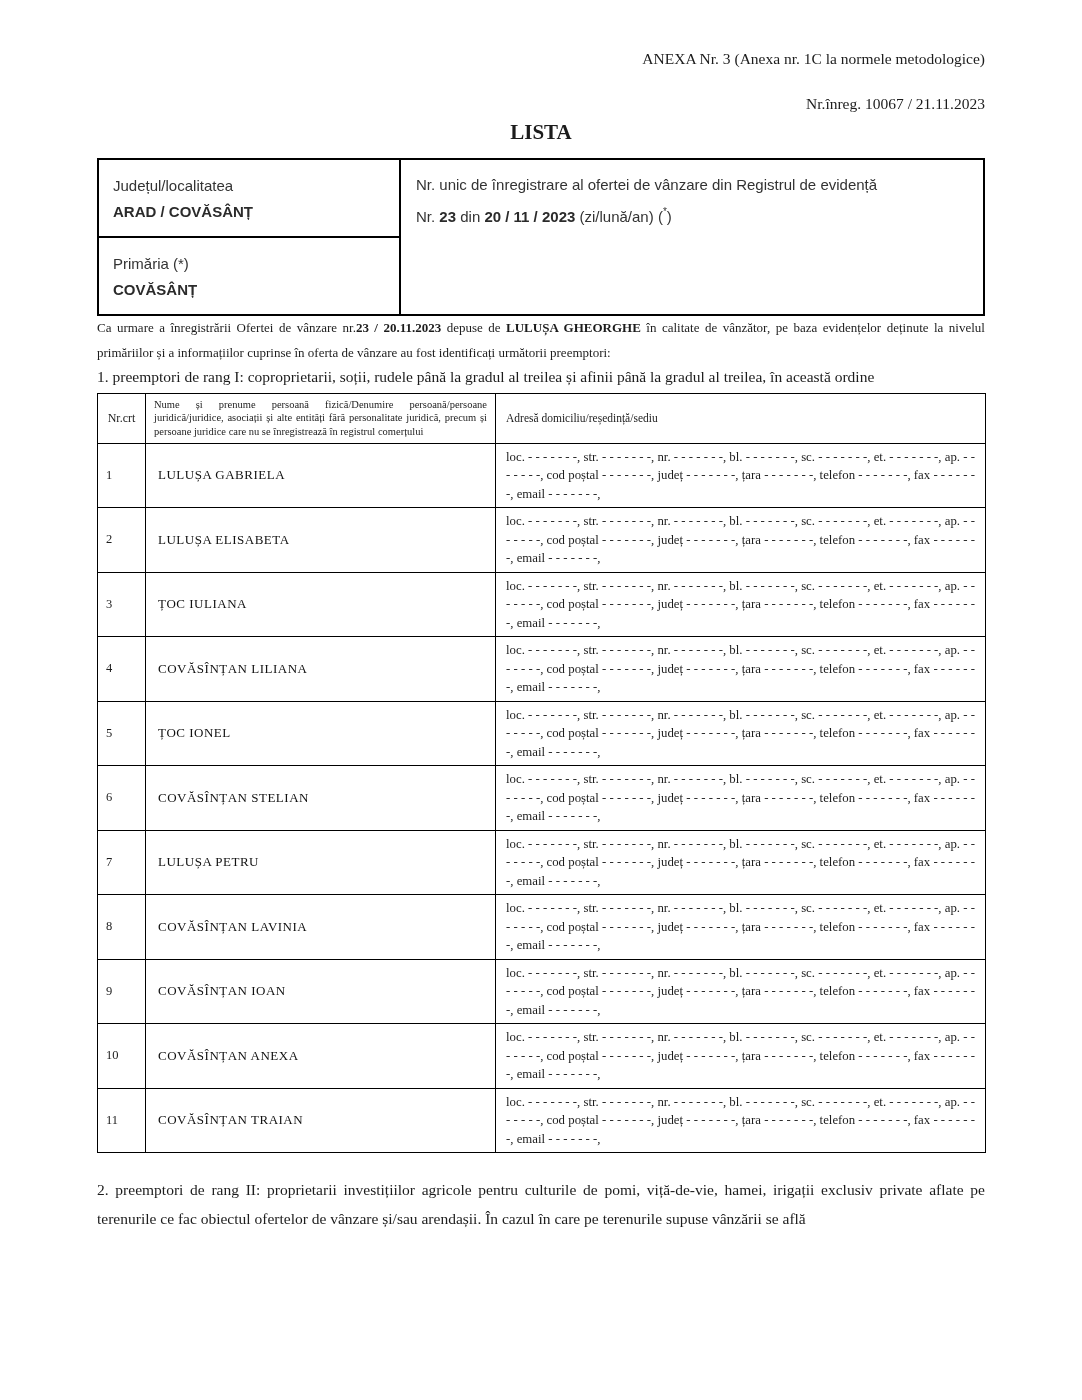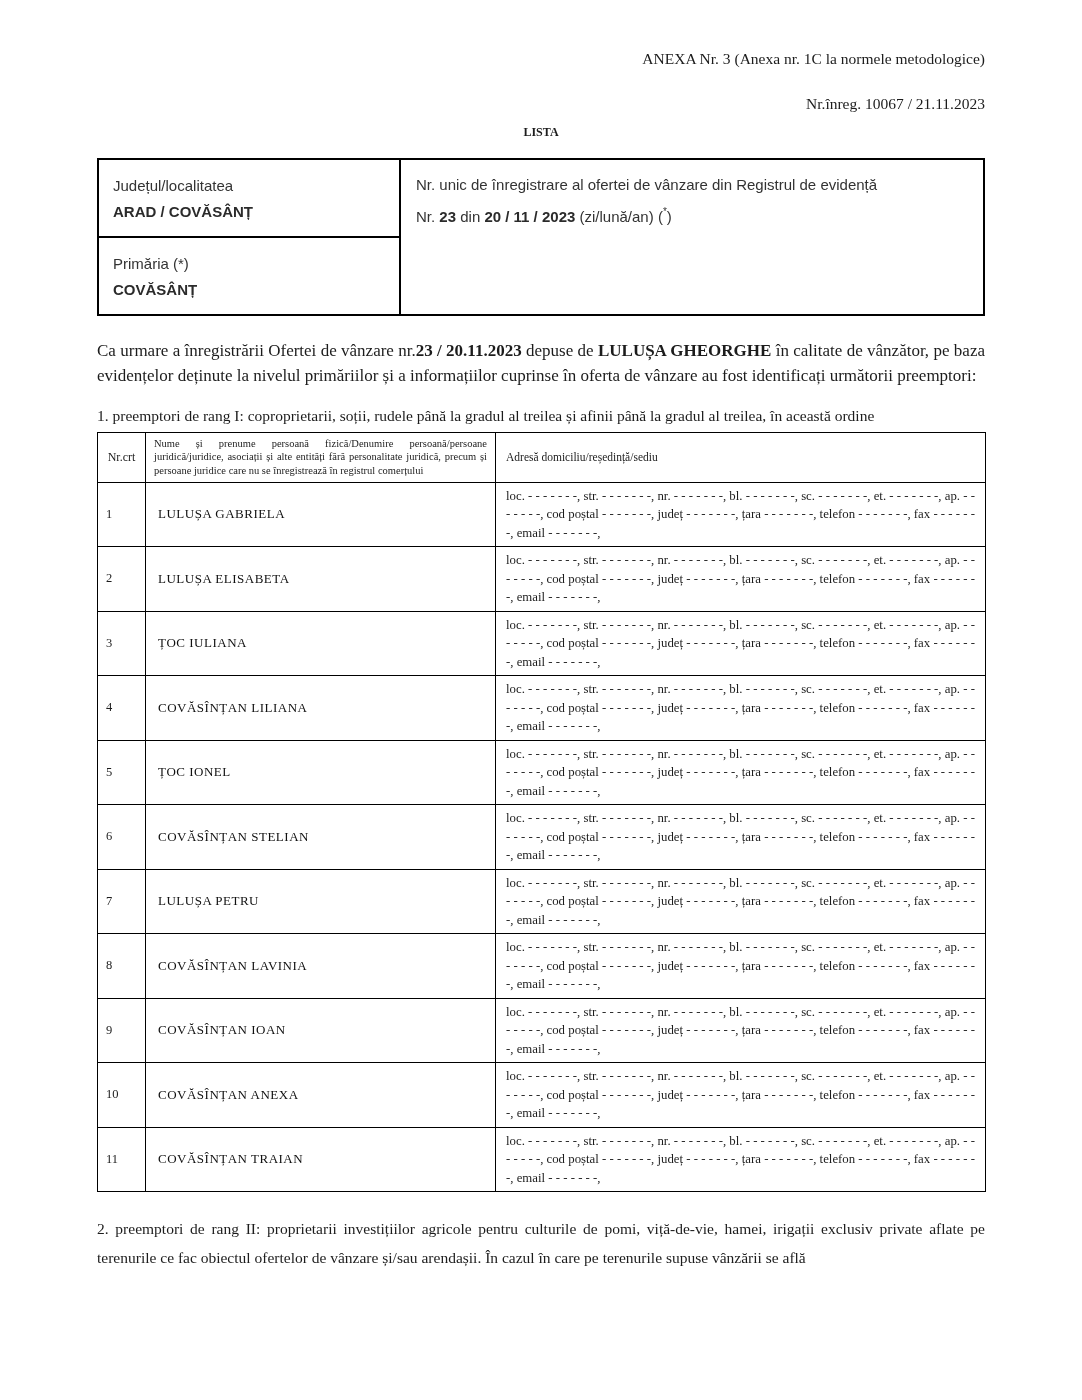--- a/index.html
+++ b/index.html
@@ -17,21 +17,21 @@
     text-align: right;
     font-size: 15.5px; line-height: 18px;
   }
   .reg-line {
     text-align: right;
     font-size: 15.5px; line-height: 18px;
     margin-top: 27px;
   }
   .doc-title {
     text-align: center;
-    font-size: 12px; font-weight: bold;
+    font-size: 21px; font-weight: bold;
     margin-top: 9px; line-height: 20px;
   }
   .doc-subtitle {
     text-align: center;
     font-size: 15.5px; font-weight: bold;
     line-height: 27px;
     margin-top: 5px;
   }
 
   
@@ -46,29 +46,28 @@
   table.info-table td { border: 2px solid #000; vertical-align: top; }
   td.info-left { width: 302px; padding: 13px 14px 11px 14px; font-size: 15px; line-height: 26px; }
   td.info-left .value { font-weight: bold; color: #2b2b2b; }
   td.info-right { padding: 11px 0 10px 15px; font-size: 15px; line-height: 28px; }
   .unique-reg-text { text-align: justify; }
   .offer-line sup { font-size: 10px; position: relative; top: -1px; }
   .offer-line b { color: #2b2b2b; }
 
   
   .body-par {
-    font-size: 17px;
+    font-size: 13px;
     line-height: 24.5px;
     text-align: justify;
-    margin-top: 23px;
   }
   .rank-line {
     font-size: 15.5px;
     line-height: 24.5px;
-    margin-top: 16px;
+    margin-top: 0;
   }
 
   
   table.preemptors-table {
     width: 100%;
     border-collapse: collapse;
     margin-top: 3px;
     table-layout: fixed;
   }
   table.preemptors-table th, table.preemptors-table td {

